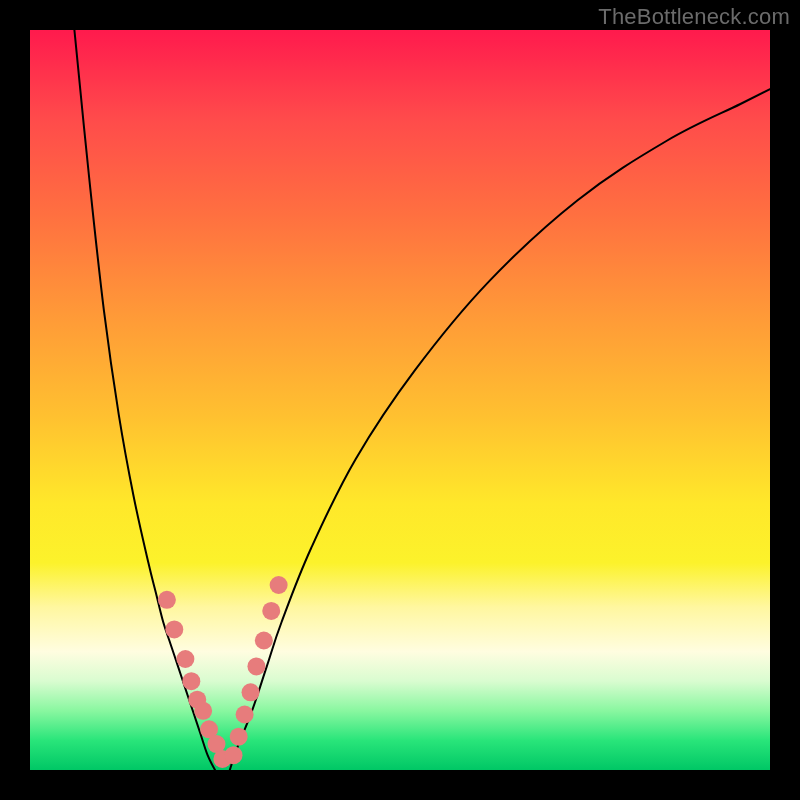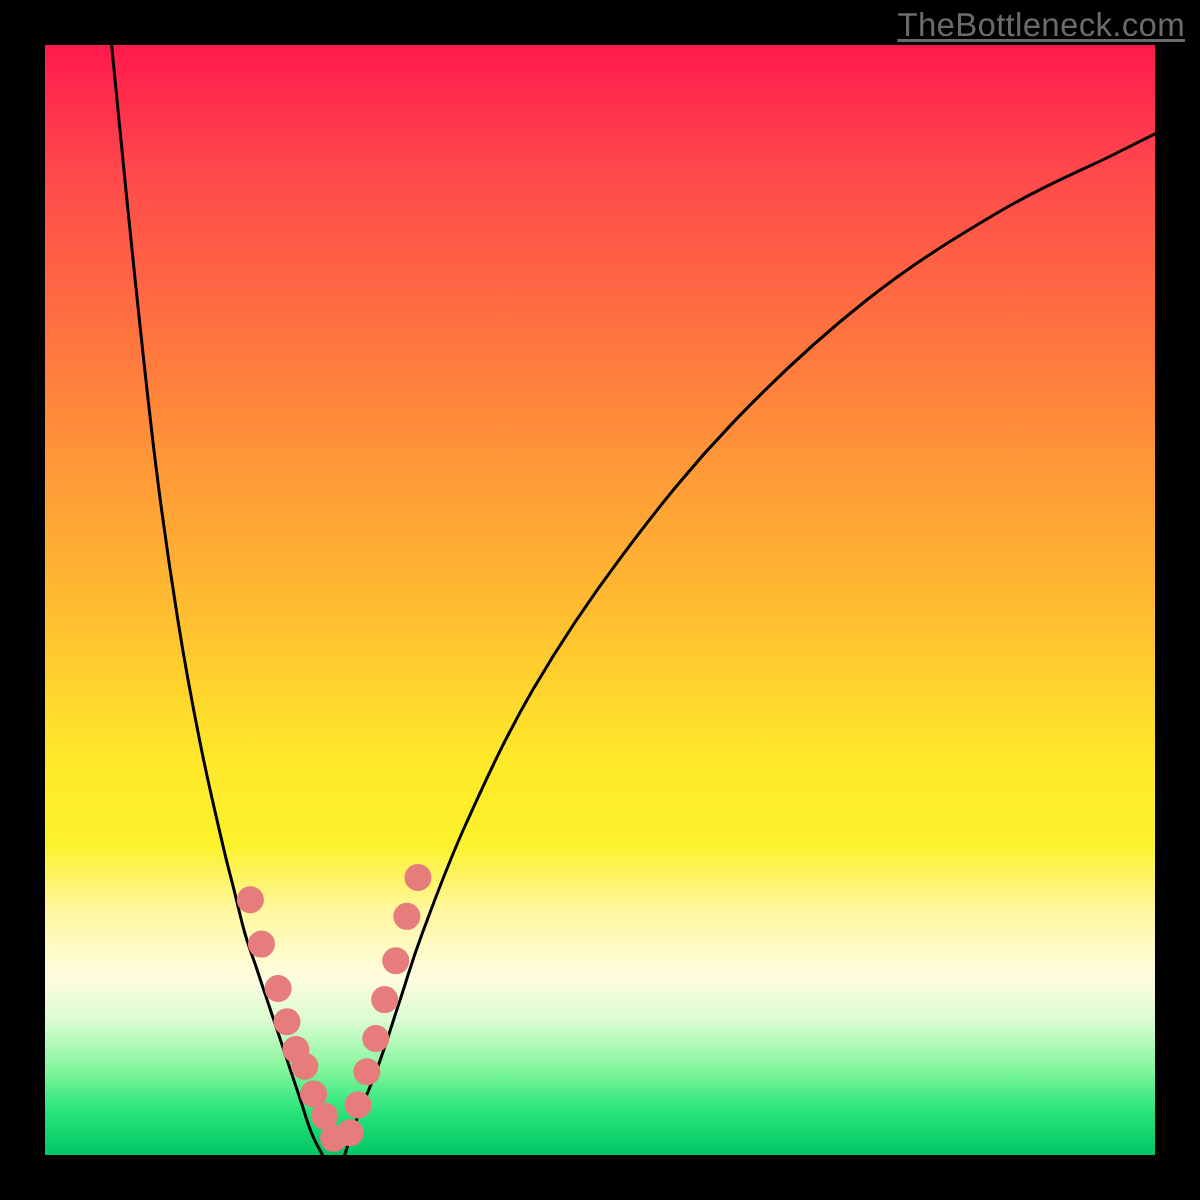--- a/index.html
+++ b/index.html
@@ -43,21 +43,20 @@
     );
   }
   .watermark {
     position: absolute;
     top: 4px;
     right: 10px;
     color: #6b6b6b;
     font-size: 22px;
     letter-spacing: 0.2px;
     user-select: none;
-    text-decoration: underline;
   }
   svg.curves {
     position: absolute;
     top: 0;
     left: 0;
     width: 740px;
     height: 740px;
   }
 </style>
 </head>

